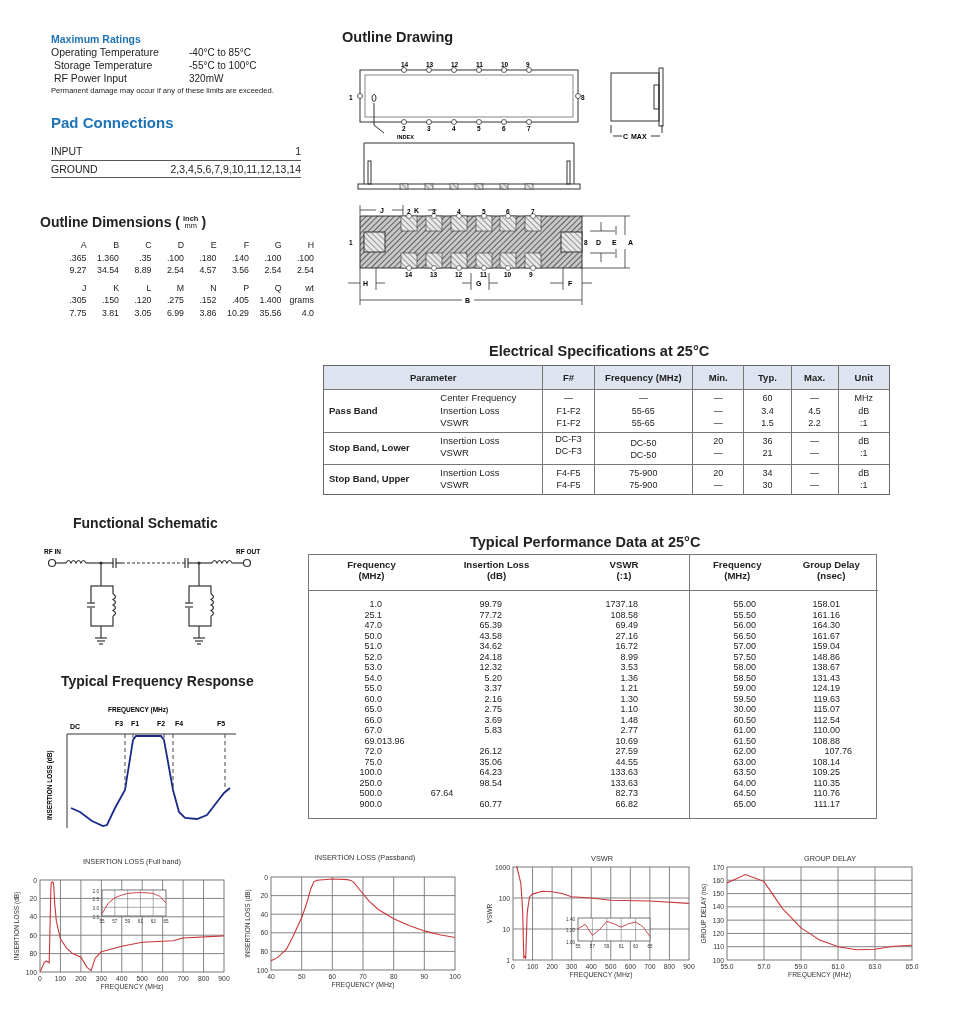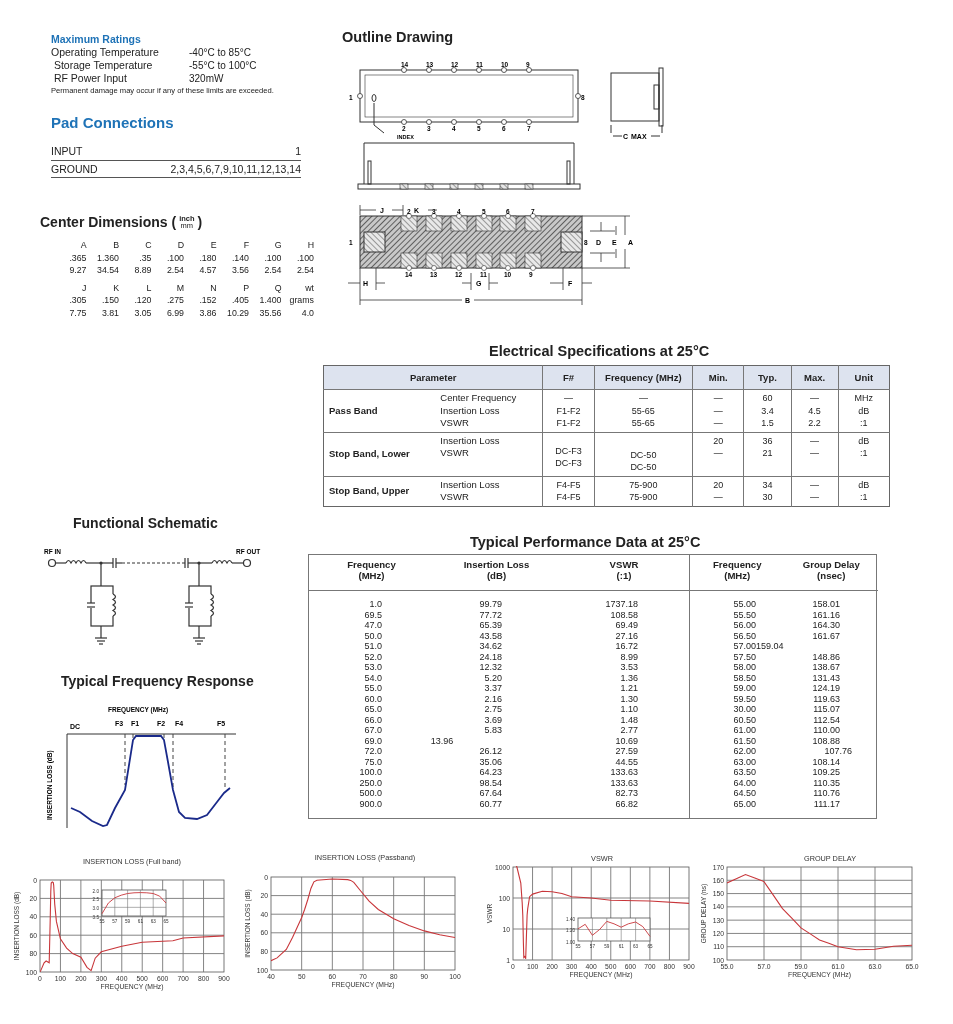--- a/index.html
+++ b/index.html
@@ -77,21 +77,21 @@
       <span>1</span>
     </div>
   <div class="prow">
       <span>GROUND</span>
       <span>2,3,4,5,6,7,9,10,11,12,13,14</span>
     </div>
 </div>
 
 <div id="odims" class="abs">
   <div class="title h2">
-    <span>Center Dimensions (</span>
+    <span>Outline Dimensions (</span>
     <span class="frac">
         <span>inch</span>
         <span>mm</span>
       </span>
     <span>)</span>
   </div>
   <table>
       <tbody id="dimbody">
         <tr>
           <td>A</td>
@@ -380,25 +380,25 @@
           <span class="ln">dB</span>
           <span class="ln">:1</span>
         </td>
       </tr>
       <tr class="grp" style="border-top:1px solid #777">
         <td class="pl" style="width:110px">Stop Band, Lower</td>
         <td class="sub" style="width:104px;padding-top:2px;padding-bottom:2px">
           <span class="ln">Insertion Loss</span>
           <span class="ln">VSWR</span>
         </td>
-        <td class="" style="padding-top:12px;padding-bottom:2px">
+        <td class="" style="padding-top:0;padding-bottom:2px">
           <span class="ln">DC-F3</span>
           <span class="ln">DC-F3</span>
         </td>
-        <td class="" style="padding-top:16px;padding-bottom:2px">
+        <td class="" style="padding-top:4px;padding-bottom:2px">
           <span class="ln">DC-50</span>
           <span class="ln">DC-50</span>
         </td>
         <td class="" style="padding-top:2px;padding-bottom:2px">
           <span class="ln">20</span>
           <span class="ln">—</span>
         </td>
         <td class="" style="padding-top:2px;padding-bottom:2px">
           <span class="ln">36</span>
           <span class="ln">21</span>
@@ -454,21 +454,21 @@
       <div style="width:125px"><span>Insertion Loss</span><br><span>(dB)</span></div>
       <div style="width:130px"><span>VSWR</span><br><span>(:1)</span></div>
     </div>
     <div class="rows" id="tpleft">
         <div class="r">
           <span style="width:73px;text-align:right">1.0</span>
           <span style="width:120px;text-align:right">99.79</span>
           <span style="width:136px;text-align:right">1737.18</span>
         </div>
         <div class="r">
-          <span style="width:73px;text-align:right">69.5</span>
+          <span style="width:73px;text-align:right">25.1</span>
           <span style="width:120px;text-align:right">77.72</span>
           <span style="width:136px;text-align:right">108.58</span>
         </div>
         <div class="r">
           <span style="width:73px;text-align:right">47.0</span>
           <span style="width:120px;text-align:right">65.39</span>
           <span style="width:136px;text-align:right">69.49</span>
         </div>
         <div class="r">
           <span style="width:73px;text-align:right">50.0</span>
@@ -515,21 +515,21 @@
           <span style="width:120px;text-align:right">3.69</span>
           <span style="width:136px;text-align:right">1.48</span>
         </div>
         <div class="r">
           <span style="width:73px;text-align:right">67.0</span>
           <span style="width:120px;text-align:right">5.83</span>
           <span style="width:136px;text-align:right">2.77</span>
         </div>
         <div class="r">
           <span style="width:73px;text-align:right">69.0</span>
-          <span style="width:120px;text-align:center">13.96</span>
+          <span style="width:120px;text-align:left">13.96</span>
           <span style="width:136px;text-align:right">10.69</span>
         </div>
         <div class="r">
           <span style="width:73px;text-align:right">72.0</span>
           <span style="width:120px;text-align:right">26.12</span>
           <span style="width:136px;text-align:right">27.59</span>
         </div>
         <div class="r">
           <span style="width:73px;text-align:right">75.0</span>
           <span style="width:120px;text-align:right">35.06</span>
@@ -540,21 +540,21 @@
           <span style="width:120px;text-align:right">64.23</span>
           <span style="width:136px;text-align:right">133.63</span>
         </div>
         <div class="r">
           <span style="width:73px;text-align:right">250.0</span>
           <span style="width:120px;text-align:right">98.54</span>
           <span style="width:136px;text-align:right">133.63</span>
         </div>
         <div class="r">
           <span style="width:73px;text-align:right">500.0</span>
-          <span style="width:120px;text-align:right">67.64</span>
+          <span style="width:120px;text-align:center">67.64</span>
           <span style="width:136px;text-align:right">82.73</span>
         </div>
         <div class="r">
           <span style="width:73px;text-align:right">900.0</span>
           <span style="width:120px;text-align:right">60.77</span>
           <span style="width:136px;text-align:right">66.82</span>
         </div>
       </div>
   </div>
   <div class="rightpart">
@@ -574,21 +574,21 @@
         <div class="r">
           <span style="width:66px;text-align:right">56.00</span>
           <span style="width:84px;text-align:right">164.30</span>
         </div>
         <div class="r">
           <span style="width:66px;text-align:right">56.50</span>
           <span style="width:84px;text-align:right">161.67</span>
         </div>
         <div class="r">
           <span style="width:66px;text-align:right">57.00</span>
-          <span style="width:84px;text-align:left">159.04</span>
+          <span style="width:84px;text-align:right">159.04</span>
         </div>
         <div class="r">
           <span style="width:66px;text-align:right">57.50</span>
           <span style="width:84px;text-align:right">148.86</span>
         </div>
         <div class="r">
           <span style="width:66px;text-align:right">58.00</span>
           <span style="width:84px;text-align:right">138.67</span>
         </div>
         <div class="r">

